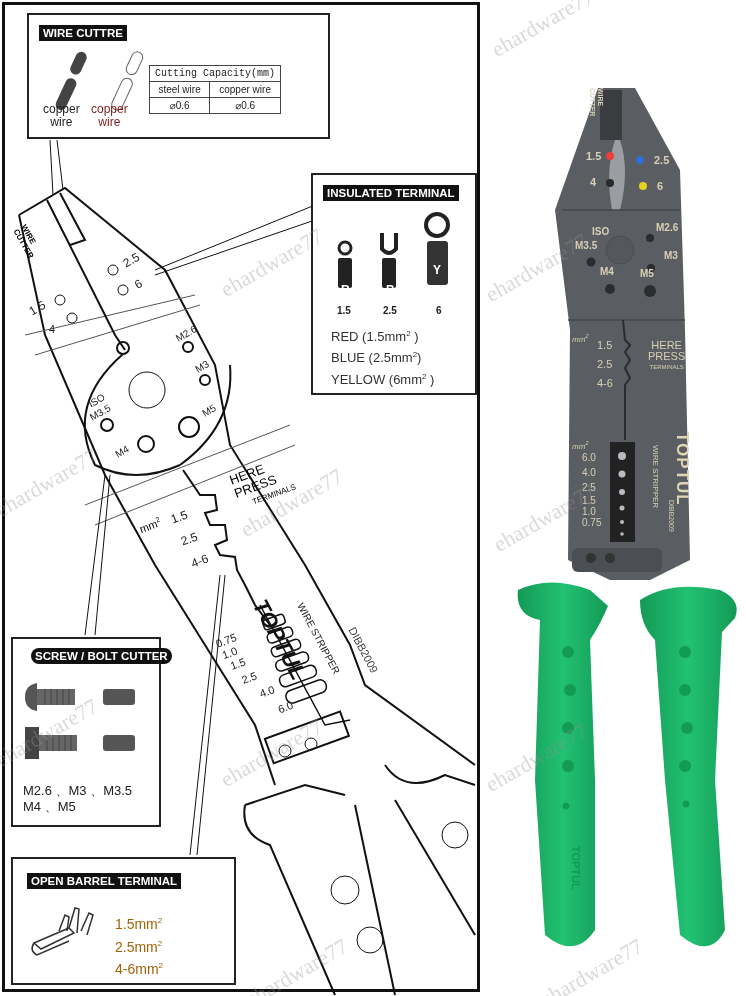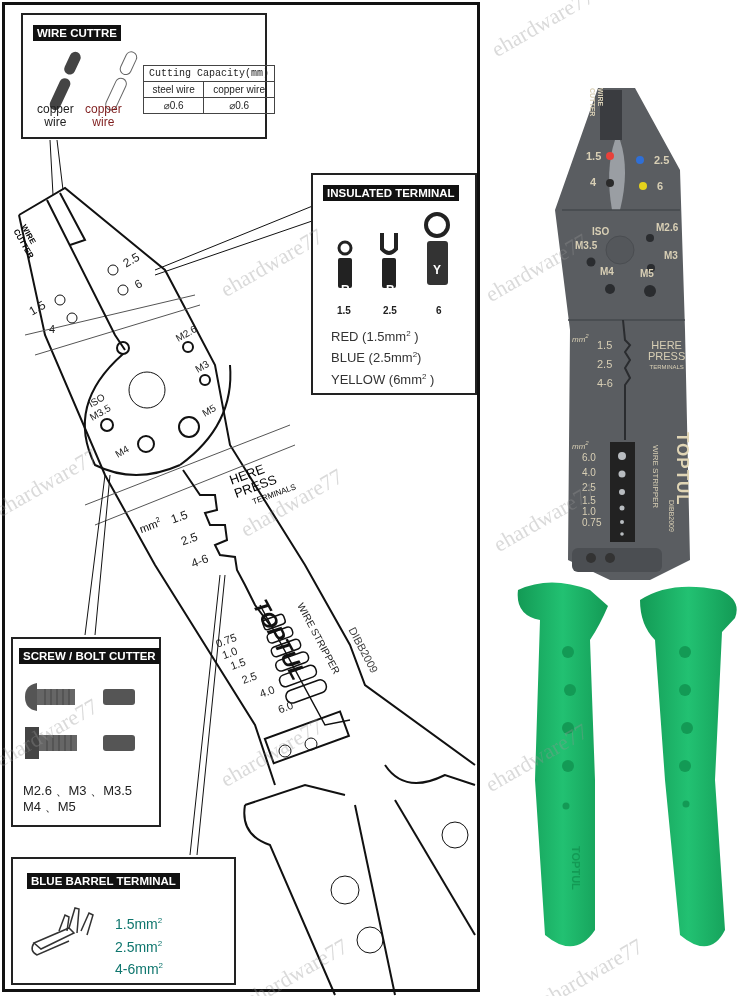--- a/index.html
+++ b/index.html
@@ -117,21 +117,21 @@
 
   <div style="position:absolute;left:222px;top:622px;font-size:11px;line-height:13px;transform:rotate(-20deg);color:#222;">
     <div style="margin-left:2px;">0.75</div>
     <div style="margin-left:4px;">1.0</div>
     <div style="margin-left:8px;">1.5</div>
     <div style="margin-left:14px;margin-top:4px;">2.5</div>
     <div style="margin-left:26px;margin-top:6px;">4.0</div>
     <div style="margin-left:38px;margin-top:8px;">6.0</div>
   </div>
 
-  <div class="box" style="left:16px;top:8px;width:246px;height:126px;">
+  <div class="box" style="left:22px;top:8px;width:303px;height:126px;">
     <span class="tag" style="left:10px;top:10px;">WIRE CUTTRE</span>
     <svg width="40" height="60" style="left:22px;top:38px;">
       <rect x="22" y="-2" width="11" height="24" rx="5.5" fill="#444" transform="rotate(25 27 10)"></rect>
       <rect x="10" y="24" width="11" height="34" rx="5.5" fill="#444" transform="rotate(25 15 40)"></rect>
     </svg>
     <svg width="40" height="60" style="left:78px;top:38px;">
       <rect x="22" y="-2" width="11" height="24" rx="5.5" fill="#fff" stroke="#666" transform="rotate(25 27 10)"></rect>
       <rect x="10" y="24" width="11" height="34" rx="5.5" fill="#fff" stroke="#666" transform="rotate(25 15 40)"></rect>
     </svg>
     <div style="position:absolute;left:14px;top:88px;font-size:12px;text-align:center;line-height:13px;color:#222;">
@@ -180,21 +180,21 @@
     <span style="position:absolute;left:70px;top:130px;font-size:10px;font-weight:bold;color:#222;">2.5</span>
     <span style="position:absolute;left:123px;top:130px;font-size:10px;font-weight:bold;color:#222;">6</span>
     <div style="position:absolute;left:18px;top:150px;font-size:13px;line-height:18px;color:#333;">
       <div><span>RED</span> <span>(1.5mm</span><sup style="font-size:8px;">2</sup> <span>)</span></div>
       <div><span>BLUE</span> <span>(2.5mm</span><sup style="font-size:8px;">2</sup><span>)</span></div>
       <div><span>YELLOW</span> <span>(6mm</span><sup style="font-size:8px;">2</sup> <span>)</span></div>
     </div>
   </div>
 
   <div class="box" style="left:6px;top:632px;width:150px;height:190px;">
-    <span class="tag" style="left:6px;top:9px;">SCREW / BOLT CUTTER</span>
+    <span class="tag" style="left:18px;top:9px;border-radius:8px;">SCREW / BOLT CUTTER</span>
     <svg width="130" height="40" style="left:12px;top:40px;">
       <path d="M12,4 Q0,6 0,18 Q0,30 12,32 Z" fill="#555"></path>
       <rect x="12" y="10" width="38" height="16" fill="#666"></rect>
       <g stroke="#444" stroke-width="1">
           <line x1="20" y1="10" x2="20" y2="26"></line>
           <line x1="26" y1="10" x2="26" y2="26"></line>
           <line x1="32" y1="10" x2="32" y2="26"></line>
           <line x1="38" y1="10" x2="38" y2="26"></line>
           <line x1="44" y1="10" x2="44" y2="26"></line>
         </g>
@@ -212,31 +212,31 @@
         </g>
       <rect x="78" y="10" width="32" height="16" rx="3" fill="#555"></rect>
     </svg>
     <div style="position:absolute;left:10px;top:144px;font-size:13px;line-height:16px;color:#222;">
       <div>M2.6 、M3 、M3.5</div>
       <div>M4 、M5</div>
     </div>
   </div>
 
   <div class="box" style="left:6px;top:852px;width:225px;height:128px;">
-    <span class="tag" style="left:14px;top:14px;">BLUE BARREL TERMINAL</span>
+    <span class="tag" style="left:14px;top:14px;">OPEN BARREL TERMINAL</span>
     <svg width="80" height="60" style="left:16px;top:44px;">
       <g fill="none" stroke="#333" stroke-width="1.5">
         <path d="M5,40 L40,25 L45,30 L12,46 Z"></path>
         <path d="M5,40 Q0,48 8,52 L40,38"></path>
         <path d="M40,25 L46,5 L50,6 L48,30"></path>
         <path d="M52,28 L60,10 L64,12 L58,32"></path>
         <path d="M30,28 L36,12 L40,14 L38,28"></path>
       </g>
     </svg>
-    <div style="position:absolute;left:102px;top:52px;font-size:14px;line-height:20px;color:#0f766e;">
+    <div style="position:absolute;left:102px;top:52px;font-size:14px;line-height:20px;color:#a16207;">
       <div><span>1.5mm</span><sup style="font-size:8px;">2</sup></div>
       <div><span>2.5mm</span><sup style="font-size:8px;">2</sup></div>
       <div><span>4-6mm</span><sup style="font-size:8px;">2</sup></div>
     </div>
   </div>
 </div>
 
 <svg width="266" height="996" style="left:480px;top:0;">
   <defs>
     <linearGradient id="hg" x1="0" x2="1">

